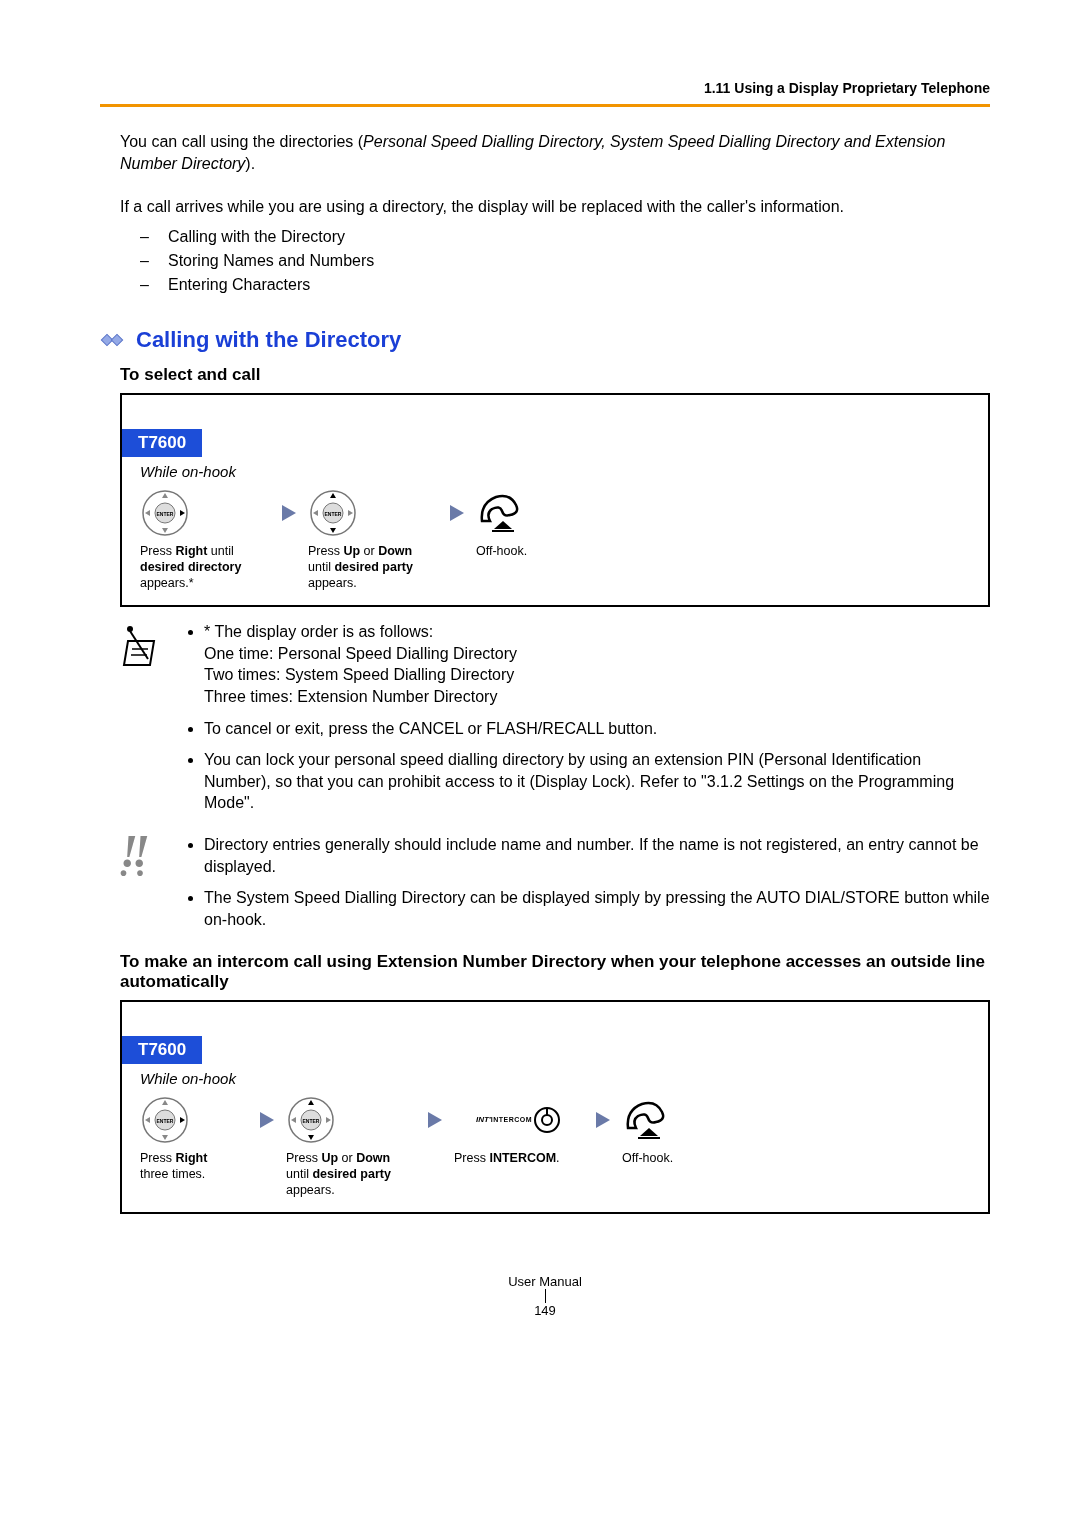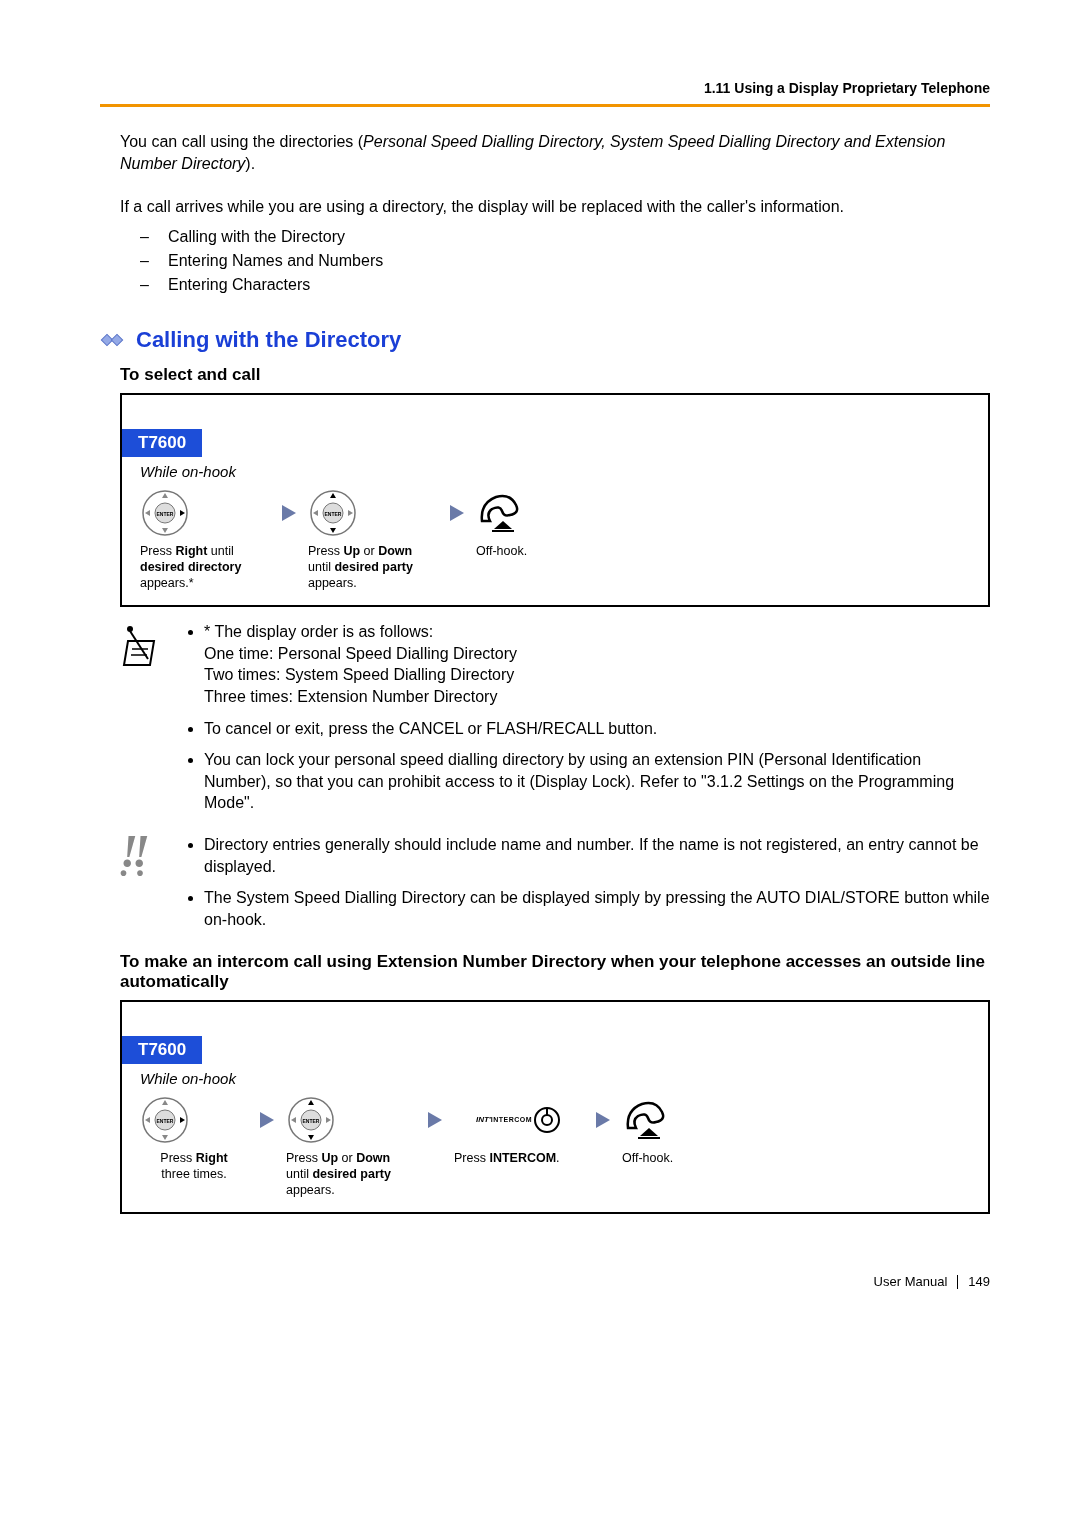--- a/index.html
+++ b/index.html
@@ -133,41 +133,42 @@
     line-height: 0.8;
     letter-spacing: -6px;
   }
   .alert-dots { letter-spacing: 2px; font-size: 20px; color:#888; font-weight:bold; line-height:0.2;}
   .footer {
     display: flex;
     justify-content: flex-end;
     align-items: center;
     font-size: 13px;
     margin-top: 60px;
+    flex-direction: column;
   }
   .footer .sep { border-left:1px solid #000; height:14px; margin:0 10px; }
   .b { font-weight: bold; }
 </style>
 </head>
 <body>
 
 <div class="page">
   <div class="header-right">1.11 Using a Display Proprietary Telephone</div>
   <hr class="orange-rule">
 
 
   <div class="intro">
     <span>You can call using the directories (</span><span class="italic">Personal Speed Dialling Directory, System Speed Dialling Directory and Extension Number Directory</span><span>).</span><br>
     <br>
     <span>If a call arrives while you are using a directory, the display will be replaced with the caller's information.</span>
   </div>
 
   <ul class="dash-list">
     <li>Calling with the Directory</li>
-    <li>Entering Names and Numbers</li>
+    <li>Storing Names and Numbers</li>
     <li>Entering Characters</li>
   </ul>
 
   <div class="subhead-row">
     <svg class="diamonds" viewBox="0 0 28 18">
       <rect x="3" y="5" width="8" height="8" transform="rotate(45 7 9)" fill="#94a9e6" stroke="#5b76c9"></rect>
       <rect x="13" y="5" width="8" height="8" transform="rotate(45 17 9)" fill="#94a9e6" stroke="#5b76c9"></rect>
     </svg>
     <span class="subhead">Calling with the Directory</span>
   </div>
@@ -264,21 +265,21 @@
     </ul>
   </div>
 
   <div class="para-bold" style="margin-left:20px;">To make an intercom call using Extension Number Directory when your telephone accesses an outside line automatically</div>
 
   <div class="proc-box">
     <div><span class="proc-tab">T7600</span></div>
     <div class="proc-body">
       <div class="while">While on-hook</div>
       <div class="steps-row">
-        <div class="step-col" style="width:108px;text-align:center;">
+        <div class="step-col" style="width:108px;">
           <div class="step-icon-wrap">
             <svg width="50" height="50">
               <circle cx="25" cy="25" r="22" fill="none" stroke="#777" stroke-width="1.5"></circle>
               <circle cx="25" cy="25" r="10" fill="#ddd" stroke="#777"></circle>
               <text x="25" y="28" text-anchor="middle" font-size="5" font-weight="bold">ENTER</text>
               <polygon points="25,5 22,10 28,10" fill="#888"></polygon>
               <polygon points="25,45 22,40 28,40" fill="#888"></polygon>
               <polygon points="5,25 10,22 10,28" fill="#888"></polygon>
               <polygon points="45,25 40,22 40,28" fill="#000"></polygon>
             </svg>

